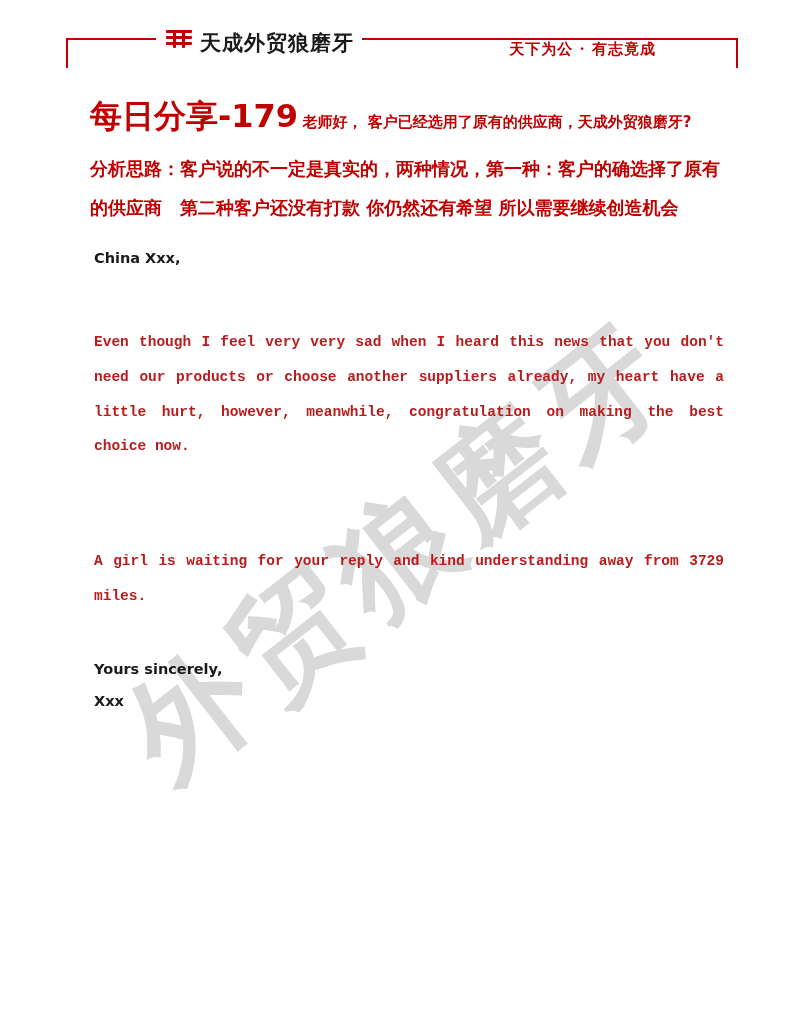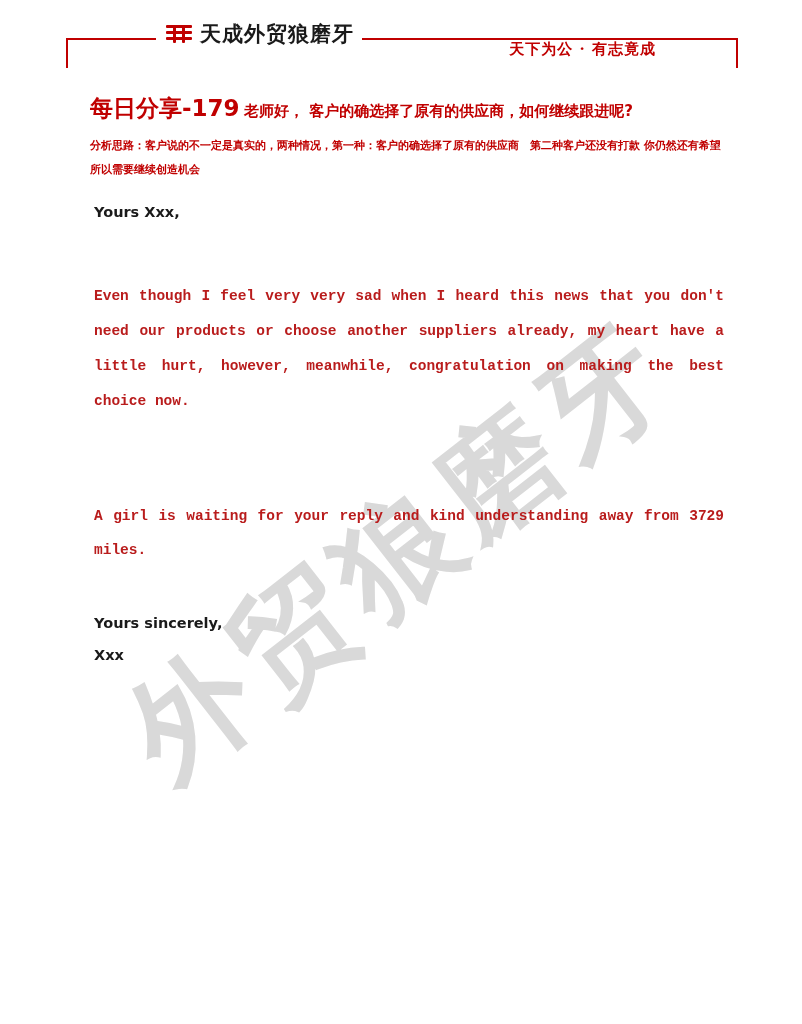--- a/index.html
+++ b/index.html
@@ -87,20 +87,21 @@
   .lh-logo i:nth-child(3) { top: 15px; width: 26px; }
   .lh-logo i:nth-child(4) { top: 3px; width: 3px; left: 9px; height: 18px; }
   .lh-logo i:nth-child(5) { top: 3px; width: 3px; left: 18px; height: 18px; }
   .lh-name {
     font-family: "DejaVu Serif", serif;
     font-weight: bold;
     font-size: 21px;
     color: #1a1a1a;
     letter-spacing: 1px;
     white-space: nowrap;
+    margin-top: 9px;
   }
   .lh-slogan {
     position: absolute;
     right: 72px;
     top: 10px;
     background: #ffffff;
     padding: 0 10px;
     font-family: "DejaVu Serif", serif;
     font-weight: bold;
     font-size: 15px;
@@ -135,36 +136,36 @@
     width: 634px;
     z-index: 2;
   }
   .title-line {
     margin: 0 0 6px 0;
     line-height: 1.65;
   }
   .title-main {
     font-family: "DejaVu Sans", sans-serif;
     font-weight: bold;
-    font-size: 23px;
+    font-size: 32px;
     color: #c00000;
     letter-spacing: 0px;
   }
   .title-sub {
     font-family: "DejaVu Sans", sans-serif;
     font-weight: bold;
     font-size: 15px;
     color: #c00000;
     line-height: 2.2;
   }
   .analysis {
     margin: 4px 0 16px 0;
     font-family: "DejaVu Sans", sans-serif;
     font-weight: bold;
-    font-size: 11px;
+    font-size: 18px;
     color: #c00000;
     line-height: 2.2;
   }
   .salutation {
     font-family: "DejaVu Sans", sans-serif;
     font-weight: bold;
     font-size: 14.5px;
     color: #1a1a1a;
     margin: 6px 0 0 4px;
     line-height: 2.0;
@@ -212,26 +213,26 @@
 
     <div class="lh-slogan">天下为公 · 有志竟成</div>
   </div>
 
   <div class="watermark">外贸狼磨牙</div>
 
   <div class="content">
 
     <p class="title-line">
       <span class="title-main">每日分享-179</span>
-      <span class="title-sub">老师好， 客户的确选择了原有的供应商，如何继续跟进呢?</span>
+      <span class="title-sub">老师好， 客户已经选用了原有的供应商，天成外贸狼磨牙?</span>
     </p>
 
     <p class="analysis">分析思路：客户说的不一定是真实的，两种情况，第一种：客户的确选择了原有的供应商　第二种客户还没有打款 你仍然还有希望 所以需要继续创造机会</p>
 
-    <p class="salutation">Yours Xxx,</p>
+    <p class="salutation">China Xxx,</p>
 
     <div class="spacer-lg"></div>
 
     <p class="para">Even though I feel very very sad when I heard this news that you don't need our products or choose another suppliers already, my heart have a little hurt, however, meanwhile, congratulation on making the best choice now.</p>
 
     <div class="spacer-md"></div>
 
 
     <div class="spacer-md"></div>
 

